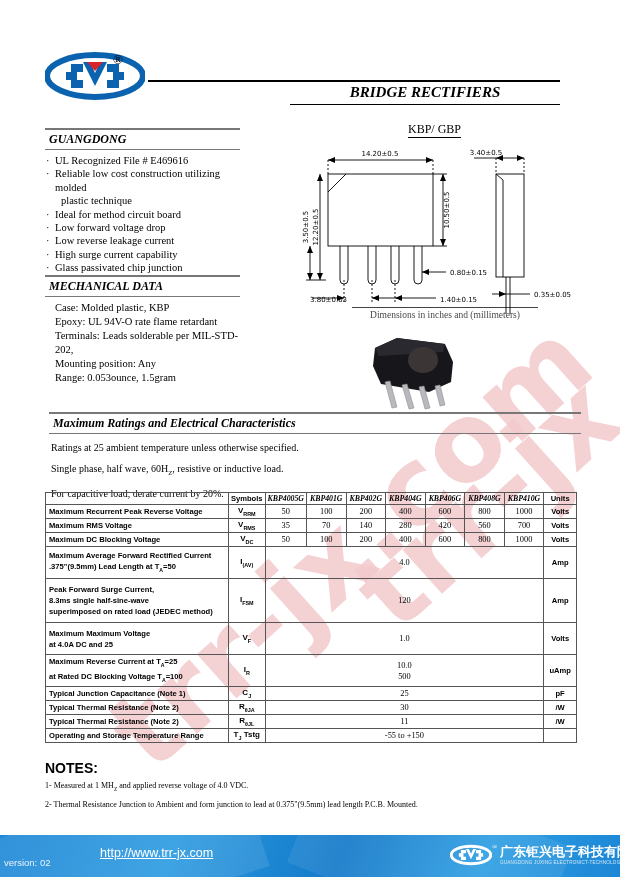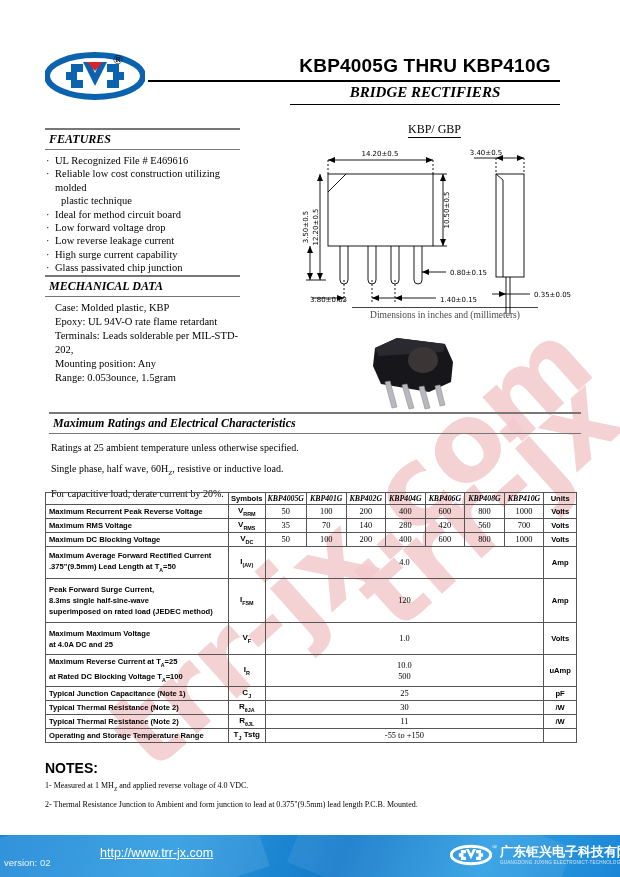--- a/index.html
+++ b/index.html
@@ -163,28 +163,27 @@
     <svg width="100" height="48" viewBox="0 0 100 48">
       <ellipse cx="50" cy="24" rx="48" ry="21" fill="none" stroke="#0b63b0" stroke-width="6"></ellipse>
       <path d="M26 12 h12 v8 h-6 v8 h6 v8 h-12 v-8 h-5 v-8 h5 z" fill="#0b63b0"></path>
       <path d="M74 12 h-12 v8 h6 v8 h-6 v8 h12 v-8 h5 v-8 h-5 z" fill="#0b63b0"></path>
       <path d="M38 10 L50 34 L62 10 L55 10 L50 21 L45 10 Z" fill="#0b63b0"></path>
       <path d="M42 10 h16 l-8 9 z" fill="#d8232a"></path>
     </svg>
   </div>
   <div class="reg">®</div>
 
-  <div class="title-main">KBP4005G THRU KBP410G</div>
   <div class="title-rule"></div>
   <div class="title-sub">BRIDGE RECTIFIERS</div>
   <div class="title-rule2"></div>
 
   <div class="sec" id="features">
     <div class="bar-top"></div>
-    <h3>FEATURES</h3>
+    <h3>GUANGDONG</h3>
     <div class="bar-bot"></div>
     <ul>
       <li><span class="dash">·</span><span>UL Recognized File # E469616</span></li>
       <li><span class="dash">·</span><span>Reliable low cost construction utilizing molded</span></li>
       <li class="cont"><span>plastic technique</span></li>
       <li><span class="dash">·</span><span>Ideal for method circuit board</span></li>
       <li><span class="dash">·</span><span>Low forward voltage drop</span></li>
       <li><span class="dash">·</span><span>Low reverse leakage current</span></li>
       <li><span class="dash">·</span><span>High surge current capability</span></li>
       <li><span class="dash">·</span><span>Glass passivated chip junction</span></li>

